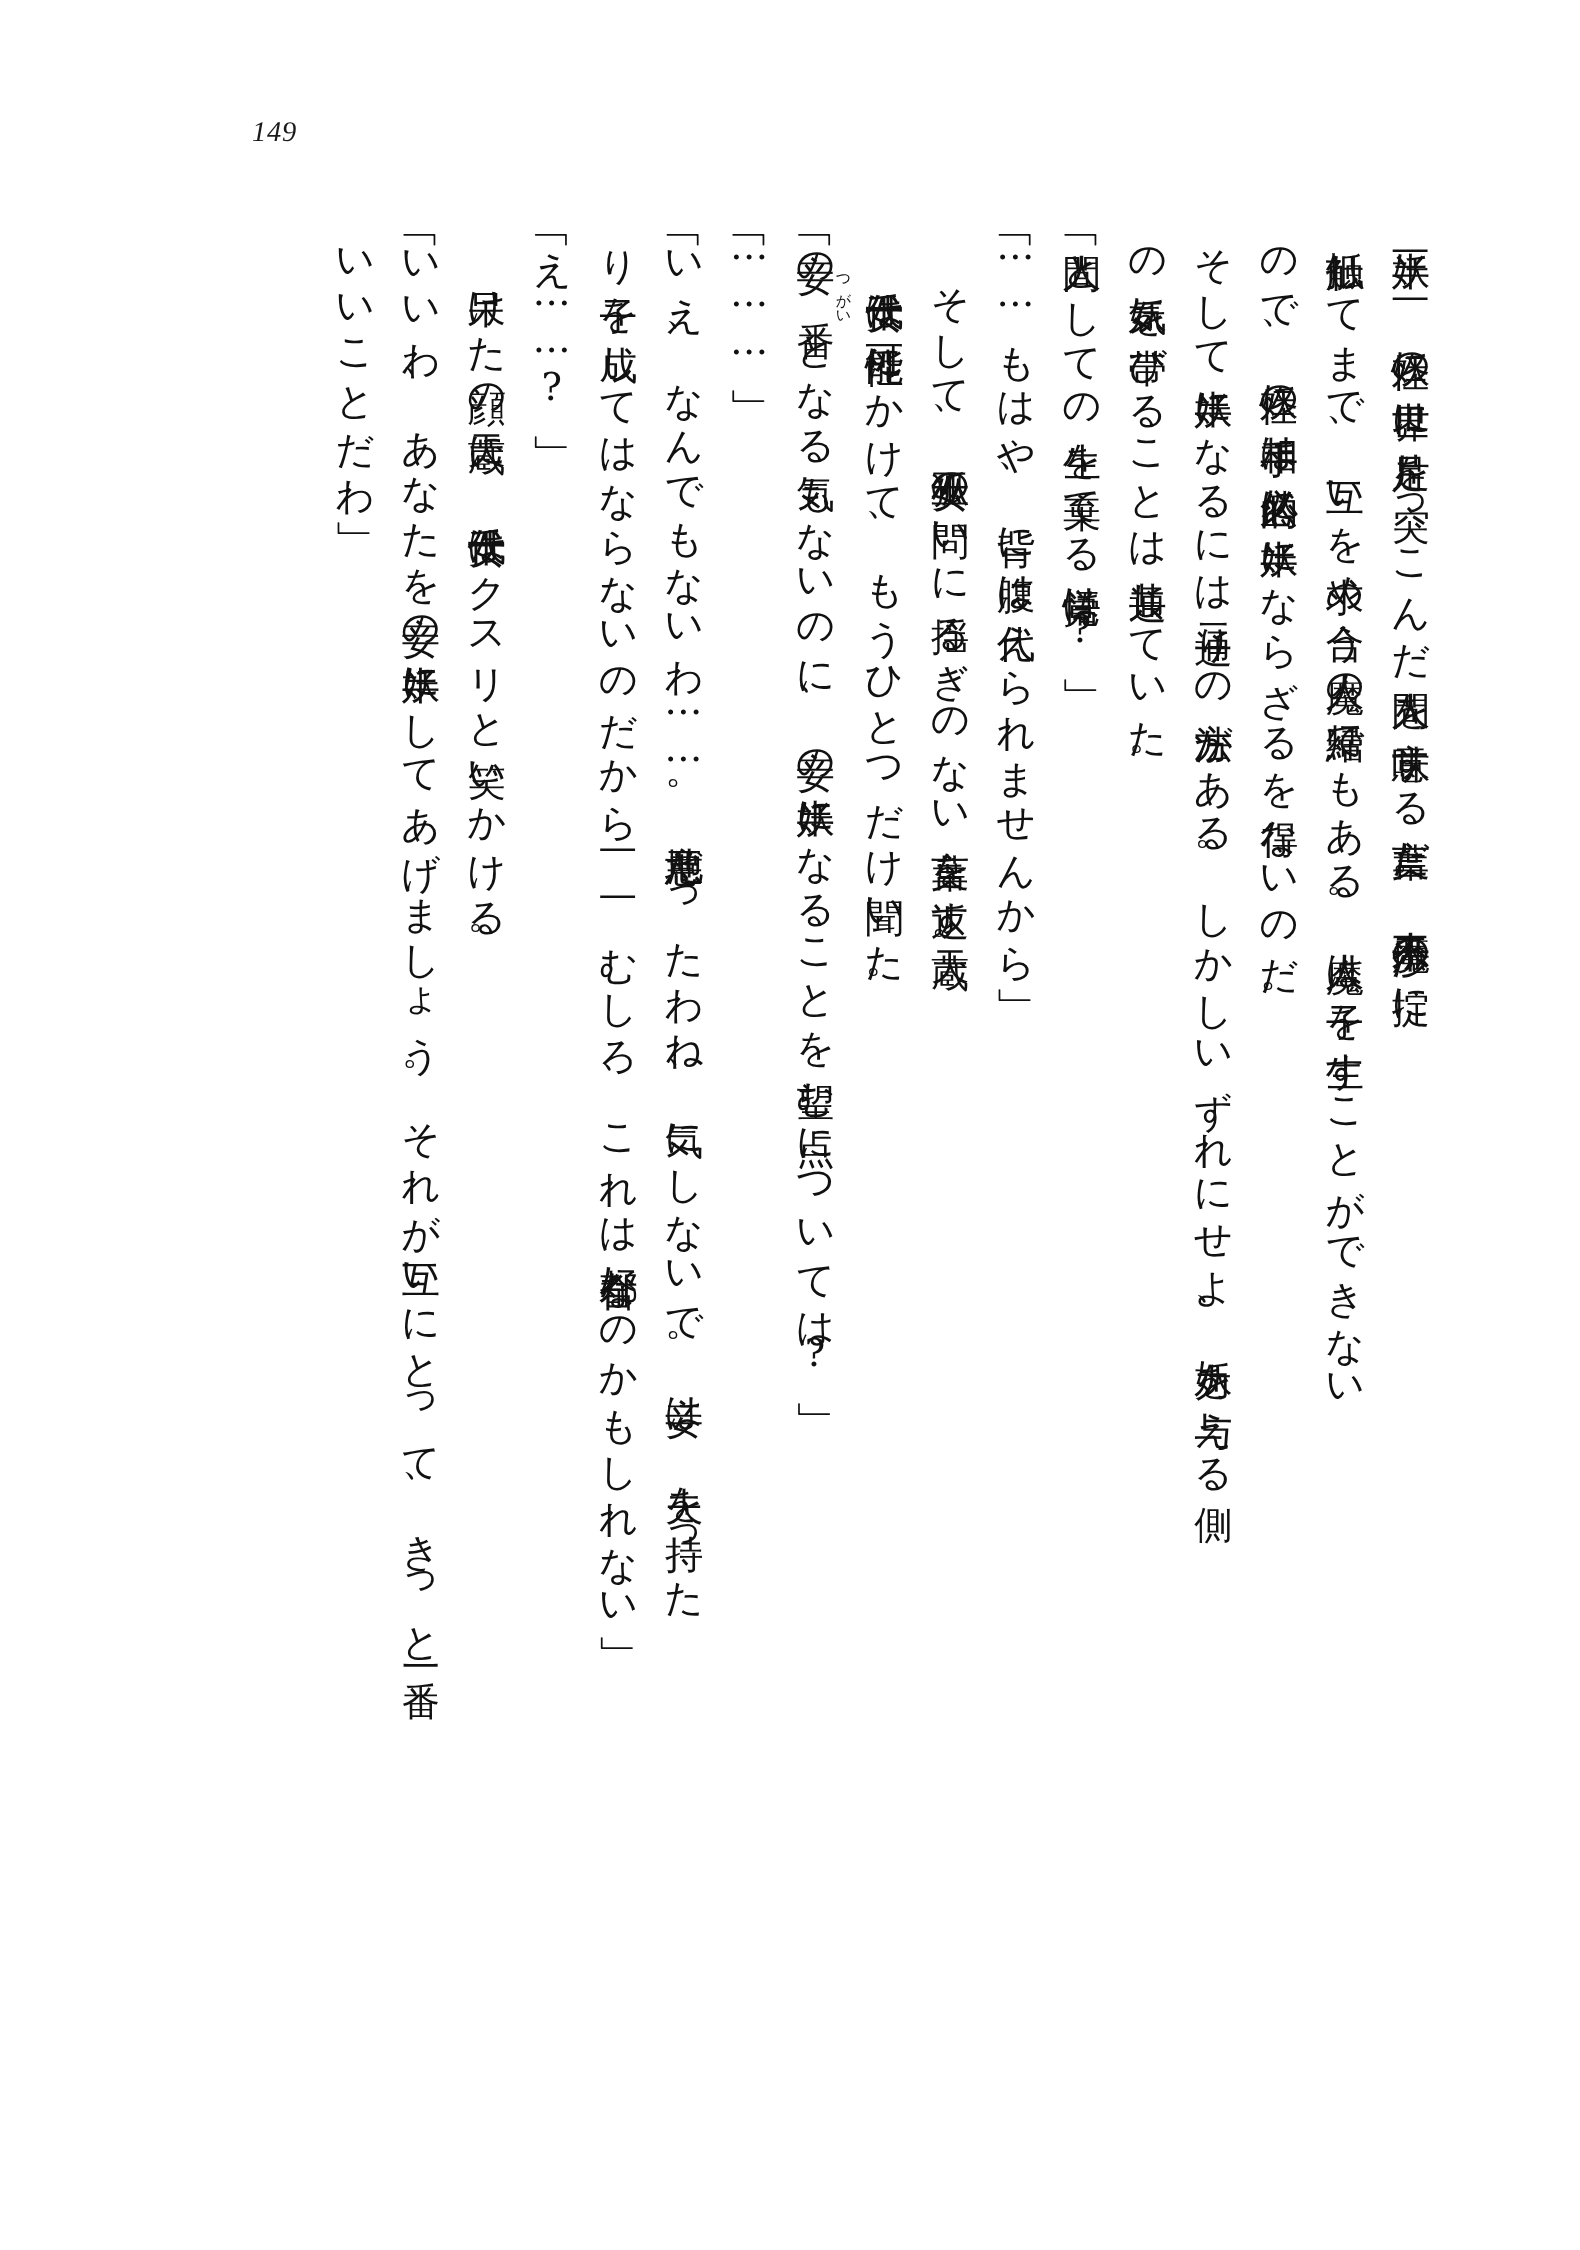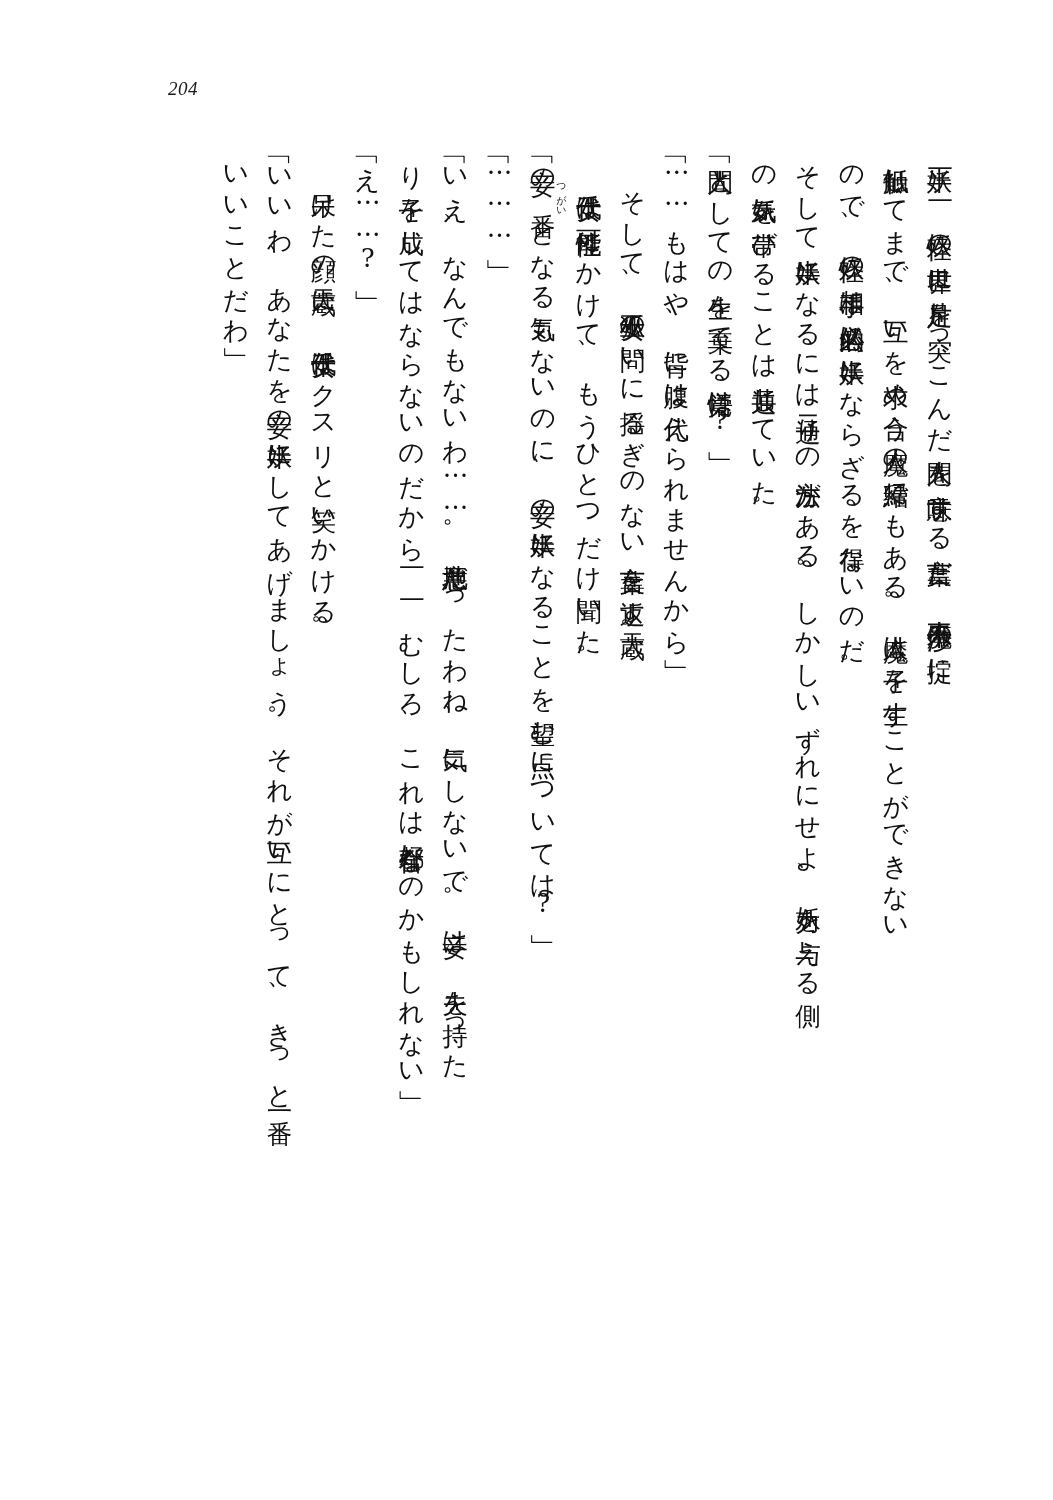--- a/index.html
+++ b/index.html
@@ -61,21 +61,21 @@
   rt {
     font-size: 10px;
     letter-spacing: 0px;
   }
 </style>
 </head>
 <body>
 
 <div class="page">
 
-  <div class="page-number">204</div>
+  <div class="page-number">149</div>
 
   <div class="text-body">
       <div class="line">半妖——妖怪の世界に片足を突っこんだ人間を意味する言葉だ。人魔不干渉の掟に</div>
       <div class="line">抵触してまで、互いを求め合う人魔の帰結でもある。人魔は子を生すことができない</div>
       <div class="line">ので、妖怪の相手は必然的に半妖にならざるを得ないのだ。</div>
       <div class="line">そして半妖になるには二通りの方法がある。しかしいずれにせよ、妖力を与える側</div>
       <div class="line">の妖気を帯びることは共通していた。</div>
       <div class="line">「人間としての生を棄てる覚悟は?」</div>
       <div class="line">「……もはや、背に腹は代えられませんから」</div>
       <div class="line indent">そして、狐巫女の問いに揺るぎのない言葉を返す天蔵。</div>

